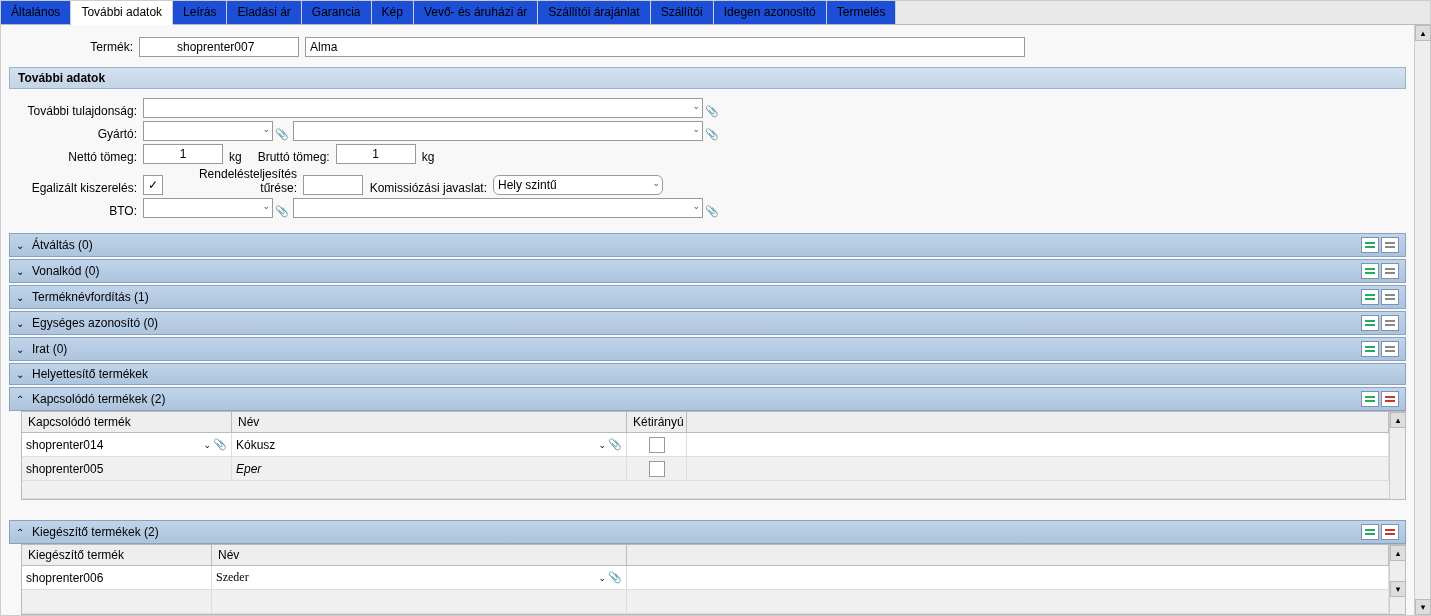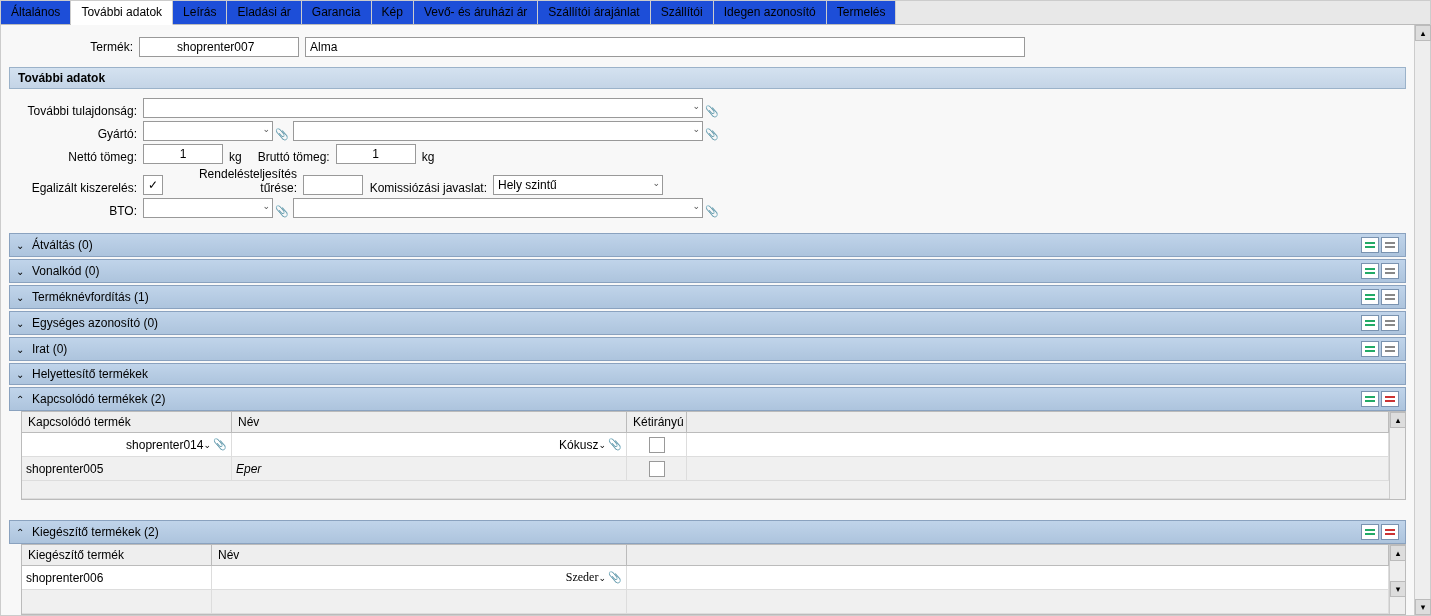--- a/index.html
+++ b/index.html
@@ -27,21 +27,21 @@
 .chk span { font-size: 12px; line-height: 1; }
 .coll-header { background: linear-gradient(#c0d4ea, #adc4dd); border: 1px solid #8aa2bf; padding: 3px 6px; display: flex; align-items: center; cursor: pointer; margin-top: 2px;}
 .coll-header .arrow { margin-right: 4px; font-size: 10px; width: 12px; }
 .coll-header .title { flex: 1; font-weight: 500; }
 .coll-header .hdr-icons { display: flex; gap: 2px; }
 .hdr-icon { width: 18px; height: 16px; border: 1px solid #7a93b0; background: #fff; display: inline-flex; align-items: center; justify-content: center; cursor: pointer;}
 .hdr-icon svg { width: 12px; height: 12px; }
 .grid { border: 1px solid #bbb; margin-top: 0; margin-left: 12px; }
 .grid-head { display: flex; background: #eee; border-bottom: 1px solid #bbb; }
 .grid-head .cell { border-right: 1px solid #bbb; padding: 3px 6px; font-weight: 400; }
-.grid-row { display: flex; background: #fff; border-bottom: 1px solid #ddd; height: 24px; align-items: stretch; text-align: right; }
+.grid-row { display: flex; background: #fff; border-bottom: 1px solid #ddd; height: 24px; align-items: stretch; }
 .grid-row.alt { background: #f0f0f0; }
 .grid-row .cell { border-right: 1px solid #ddd; padding: 2px 4px; display: flex; align-items: center; }
 .cell-dd { display: flex; align-items: center; width: 100%; }
 .cell-dd-text { flex: 1; }
 .grid-scroll { width: 16px; background: #eee; border-left: 1px solid #ccc; }
 .spacer { height: 18px; }
 .main-wrap { margin-right: 16px; }
 </style>
 </head>
 <body>
@@ -100,21 +100,21 @@
         <span class="unit">kg</span>
       </div>
       <div class="form-row">
         <div class="form-lbl">Egalizált kiszerelés:</div>
         <div class="chk">
               <span>✓</span>
             </div>
         <div class="lbl" style="width:140px;">Rendelésteljesítés tűrése:</div>
         <input class="inp" style="width: 60px;">
         <div class="lbl" style="width:130px;">Komissiózási javaslat:</div>
-        <div class="dd" style="width:170px; padding-left:4px;">
+        <div class="dd" style="width:170px; padding-left:4px;border-radius:6px;">
               <span>Hely szintű</span>
               <span class="dd-arrow">⌄</span>
             </div>
       </div>
       <div class="form-row">
         <div class="form-lbl">BTO:</div>
         <div class="dd" style="width:130px;">
               <span class="dd-arrow">⌄</span>
             </div>
         <span class="attach-icon">📎</span>

